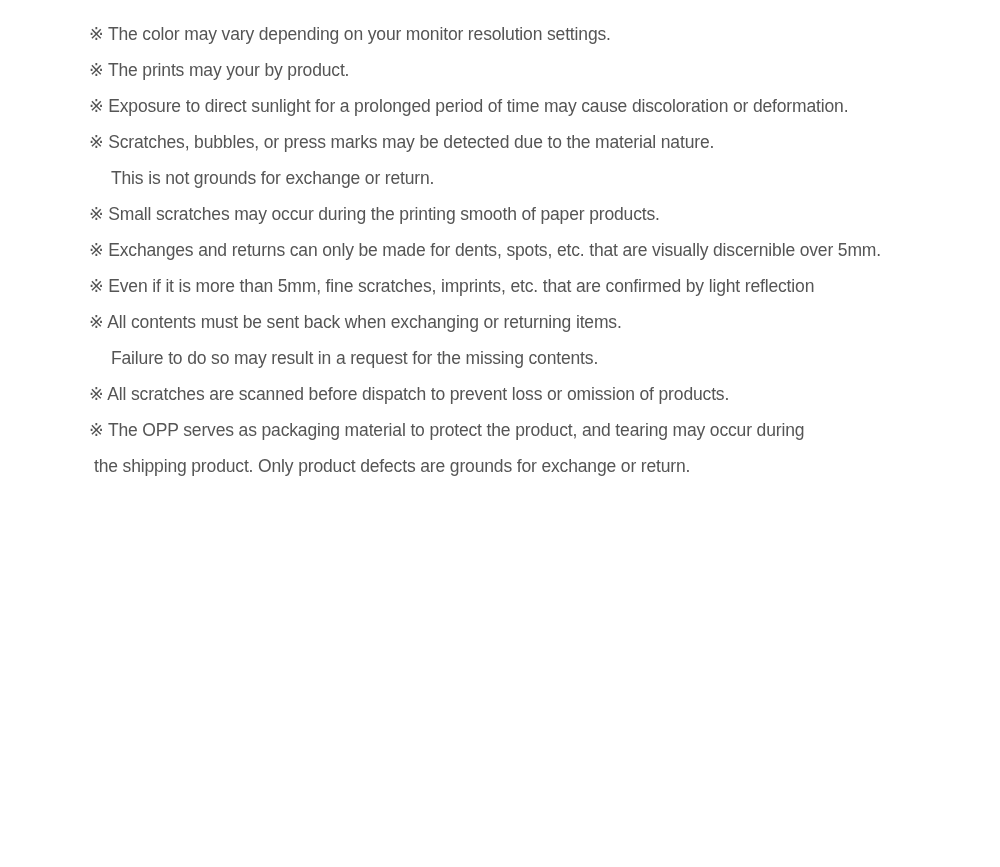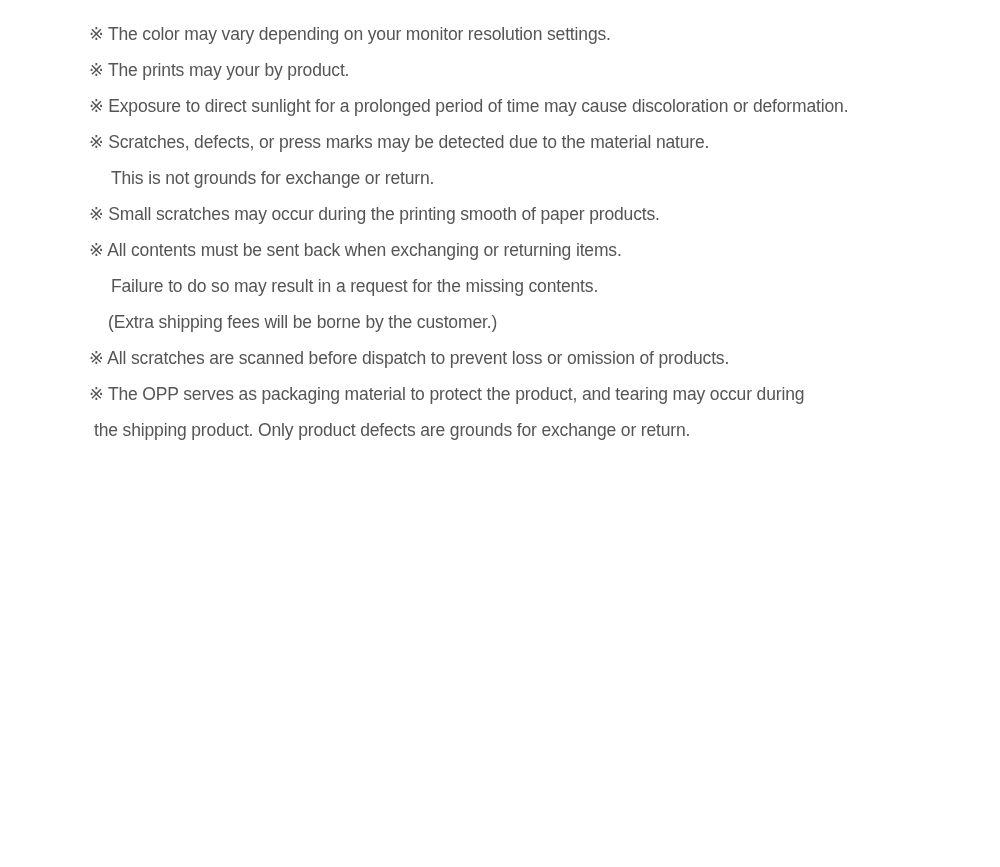--- a/index.html
+++ b/index.html
@@ -29,22 +29,23 @@
     .ind-c { padding-left: 13px; }  
     .ind-d { padding-left: 5px;  }  
   </style>
 </head>
 <body>
 
 <div class="notice">
   <div class="notice-line">※ The color may vary depending on your monitor resolution settings.</div>
   <div class="notice-line">※ The prints may your by product.</div>
   <div class="notice-line">※ Exposure to direct sunlight for a prolonged period of time may cause discoloration or deformation.</div>
-  <div class="notice-line">※ Scratches, defects, or press marks may be detected due to the material nature.</div>
+  <div class="notice-line">※ Scratches, bubbles, or press marks may be detected due to the material nature.</div>
   <div class="notice-line ind-a">This is not grounds for exchange or return.</div>
   <div class="notice-line">※ Small scratches may occur during the printing smooth of paper products.</div>
+  <div class="notice-line">※ Exchanges and returns can only be made for dents, spots, etc. that are visually discernible over 5mm.</div>
+  <div class="notice-line">※ Even if it is more than 5mm, fine scratches, imprints, etc. that are confirmed by light reflection</div>
   <div class="notice-line">※ All contents must be sent back when exchanging or returning items.</div>
   <div class="notice-line ind-a">Failure to do so may result in a request for the missing contents.</div>
-  <div class="notice-line ind-b">(Extra shipping fees will be borne by the customer.)</div>
   <div class="notice-line">※ All scratches are scanned before dispatch to prevent loss or omission of products.</div>
   <div class="notice-line">※ The OPP serves as packaging material to protect the product, and tearing may occur during</div>
   <div class="notice-line ind-d">the shipping product. Only product defects are grounds for exchange or return.</div>
 </div>
 
 </body></html>

